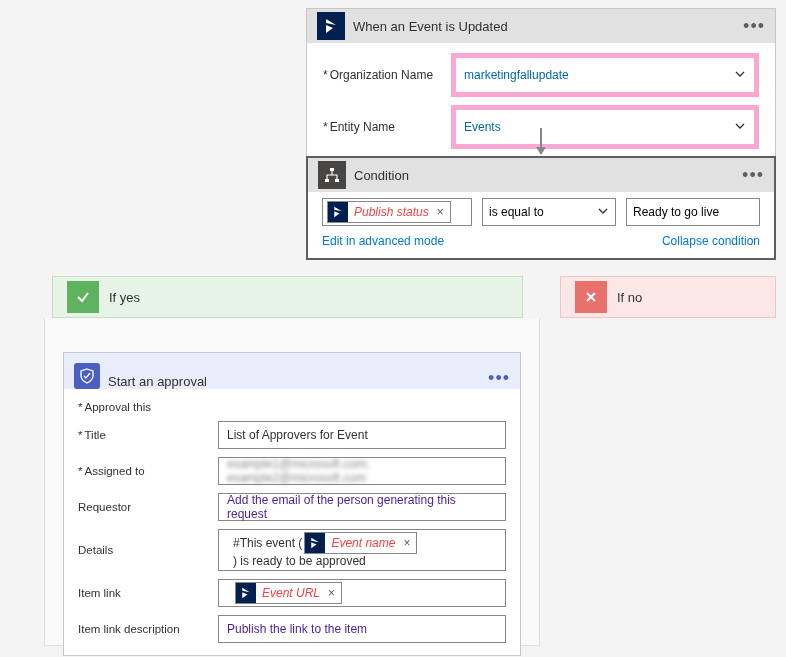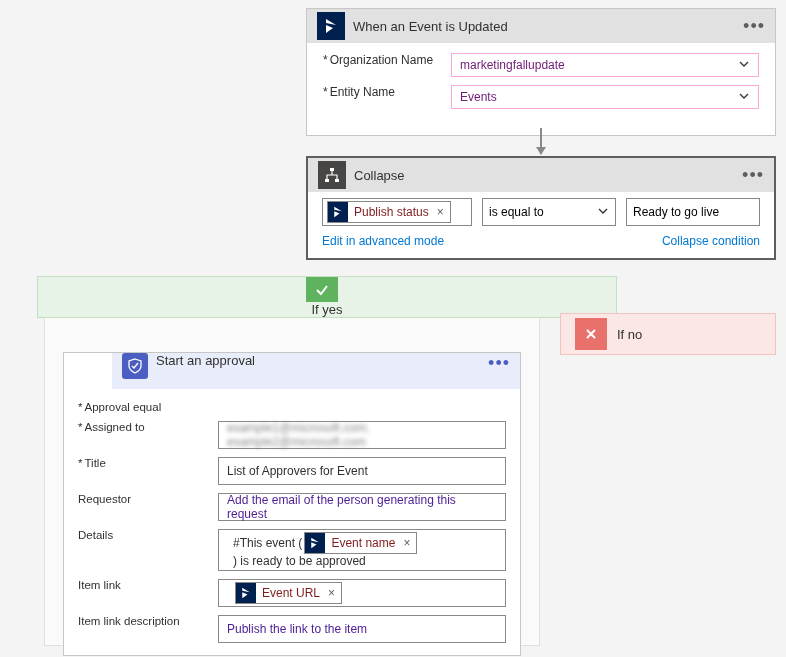--- a/index.html
+++ b/index.html
@@ -7,58 +7,58 @@
 
 .canvas { position: relative; width: 100%; height: 100%; padding: 8px; }
 
 .card { background: #fff; border: 1px solid #c8c6c4; position: absolute; }
 .card-header { display: flex; align-items: center; height: 34px; padding: 0 10px; }
 .card-header .icon-box { width: 28px; height: 28px; display: flex; align-items: center; justify-content: center; margin-right: 8px; }
 .card-header .title { font-size: 13px; color: #323130; flex: 1; }
 .card-header .dots { color: #605e5c; font-size: 18px; letter-spacing: 1px; cursor: pointer; }
 .card-body { padding: 10px 16px 14px 16px; }
 
-.field-row { display: flex; margin-bottom: 8px; }
+.field-row { display: flex; align-items: center; margin-bottom: 8px; }
 .field-row .label { width: 128px; font-size: 12px; color: #323130; }
 .field-row .label .req { color: #323130; margin-right: 2px; }
 .field-row .control { flex: 1; }
 
-.select { border: 1px solid #f9a8d4; height: 24px; display: flex; align-items: center; padding: 0 8px; background: #fff; font-size: 12px; color: #701a75; position: relative; }
+.select { border: 5px solid #f9a8d4; height: 44px; display: flex; align-items: center; padding: 0 8px; background: #fff; font-size: 12px; color: #0369a1; position: relative; }
 .select .chev { margin-left: auto; }
 .select.approval .chev { font-size: 14px; }
 
 .textbox { border: 1px solid #8a8886; height: 28px; display: flex; align-items: center; padding: 0 8px; background: #fff; font-size: 12px; color: #323130; }
 .textbox.placeholder { color: #4c1d95; }
 
 .token { display: inline-flex; align-items: center; background: #fff; border: 1px solid #8a8886; height: 22px; padding: 0 4px 0 0; font-size: 12px; margin: 0 2px; }
 .token .tok-ico { width: 20px; height: 20px; background: #002050; display: inline-flex; align-items: center; justify-content: center; margin-right: 6px; }
-.token .tok-text { color: #7f1d1d; }
+.token .tok-text { color: #ef4444; font-style: italic; }
 .token .tok-x { color: #605e5c; margin-left: 6px; cursor: pointer; padding: 0 2px; }
 
 .arrow { position: absolute; left: 540px; top: 128px; width: 2px; height: 26px; background: #8a8886; }
 .arrow::after { content: ""; position: absolute; bottom: -1px; left: -4px; border-left: 5px solid transparent; border-right: 5px solid transparent; border-top: 8px solid #8a8886; }
 
 .cond-row { display: flex; gap: 10px; align-items: center; padding: 6px 14px 6px 14px; }
 .cond-box { border: 1px solid #8a8886; height: 28px; display: flex; align-items: center; padding: 0 6px; background: #fff; font-size: 12px; flex: 1; }
 .cond-links { display: flex; justify-content: space-between; padding: 2px 14px 10px 14px; font-size: 12px; gap: 8px; }
 .cond-links a { color: #0078d4; text-decoration: none; }
 
 .branch { position: absolute; top: 276px; height: 42px; display: flex; align-items: center; padding: 0 14px; }
 .branch .sq { width: 32px; height: 32px; display: flex; align-items: center; justify-content: center; margin-right: 10px; }
 .branch .sq.yes { background: #5fb35f; }
 .branch .sq.no { background: #e8716c; }
 .branch .lbl { font-size: 13px; color: #323130; }
 
-.yes-branch { left: 37px; width: 580px; background: #e7f3e7; border: 1px solid #c3e0c3; flex-direction: column; }
-.no-branch { left: 560px; width: 216px; background: #fbe7e5; border: 1px solid #f0c4c0; margin-top: 37px; }
+.yes-branch { left: 52px; width: 471px; background: #e7f3e7; border: 1px solid #c3e0c3; }
+.no-branch { left: 560px; width: 216px; background: #fbe7e5; border: 1px solid #f0c4c0; }
 
 .yes-panel { position: absolute; left: 44px; top: 318px; width: 496px; height: 328px; background: #fafafa; border: 1px solid #e1dfdd; border-top: none; padding: 34px 18px 18px 18px; }
 
 .approval-card { background: #fff; border: 1px solid #c8c6c4; }
-.approval-header { background: #e8ecfb; height: 36px; display: flex; align-items: flex-start; padding: 0 10px; margin-left: 48px; }
+.approval-header { background: #e8ecfb; height: 36px; display: flex; align-items: flex-end; padding: 0 10px; }
 .approval-header .ab { width: 26px; height: 26px; background: #4a5fc1; border-radius: 3px; display: flex; align-items: center; justify-content: center; margin-right: 8px; }
 .approval-header .title { font-size: 13px; color: #323130; flex: 1; }
 .approval-header .dots { color: #4a5fc1; font-size: 18px; letter-spacing: 1px; cursor: pointer; }
 .approval-body { padding: 12px 14px; }
 .approval-body .field-row .label { width: 140px; font-size: 11.5px; }
 
 .dyn-ico svg, .cond-ico svg, .tok-ico svg, .ab svg { display: block; }
 
 .blur-text { filter: blur(2px); color: #8a8886; }
 
@@ -110,21 +110,21 @@
   <div class="card" style="left:306px; top:156px; width:470px; border:2px solid #605e5c;">
     <div class="card-header" style="background:#e1e1e1;">
       <div class="icon-box" style="background:#484644;">
         <svg width="16" height="16" viewBox="0 0 16 16">
             <rect x="6" y="1" width="4" height="3" fill="#fff"></rect>
             <rect x="1" y="12" width="4" height="3" fill="#fff"></rect>
             <rect x="11" y="12" width="4" height="3" fill="#fff"></rect>
             <path d="M8 4 L8 8 M3 12 L3 8 L13 8 L13 12" stroke="#fff" stroke-width="1.2" fill="none"></path>
           </svg>
       </div>
-      <div class="title">Collapse</div>
+      <div class="title">Condition</div>
       <div class="dots">•••</div>
     </div>
     <div class="cond-row">
       <div class="cond-box" style="flex:1.2; padding:2px;">
         <span class="token">
           <span class="tok-ico">
               <svg width="12" height="12" viewBox="0 0 16 16">
                 <path d="M3 1 L13 7 L3 5 Z M3 7 L10 10 L3 15 Z" fill="#fff"></path>
               </svg>
             </span>
@@ -173,37 +173,37 @@
               <path d="M8 1 L14 3 L14 8 C14 12 8 15 8 15 C8 15 2 12 2 8 L2 3 Z" fill="none" stroke="#fff" stroke-width="1.3"></path>
               <path d="M5 8 L7 10 L11 5" stroke="#fff" stroke-width="1.3" fill="none"></path>
             </svg>
         </div>
         <div class="title">Start an approval</div>
         <div class="dots">•••</div>
       </div>
       <div class="approval-body">
 
         <div class="field-row">
-          <div class="label"><span class="req">*</span><span>Approval equal</span></div>
+          <div class="label"><span class="req">*</span><span>Approval this</span></div>
+        </div>
+
+        <div class="field-row">
+          <div class="label"><span class="req">*</span><span>Title</span></div>
+          <div class="control">
+            <div class="textbox">
+              <span>List of Approvers for Event</span>
+            </div>
+          </div>
         </div>
 
         <div class="field-row">
           <div class="label"><span class="req">*</span><span>Assigned to</span></div>
           <div class="control">
             <div class="textbox">
               <span class="blur-text">example1@microsoft.com; example2@microsoft.com</span>
-            </div>
-          </div>
-        </div>
-
-        <div class="field-row">
-          <div class="label"><span class="req">*</span><span>Title</span></div>
-          <div class="control">
-            <div class="textbox">
-              <span>List of Approvers for Event</span>
             </div>
           </div>
         </div>
 
         <div class="field-row">
           <div class="label"><span>Requestor</span></div>
           <div class="control">
             <div class="textbox placeholder">
               <span>Add the email of the person generating this request</span>
             </div>

